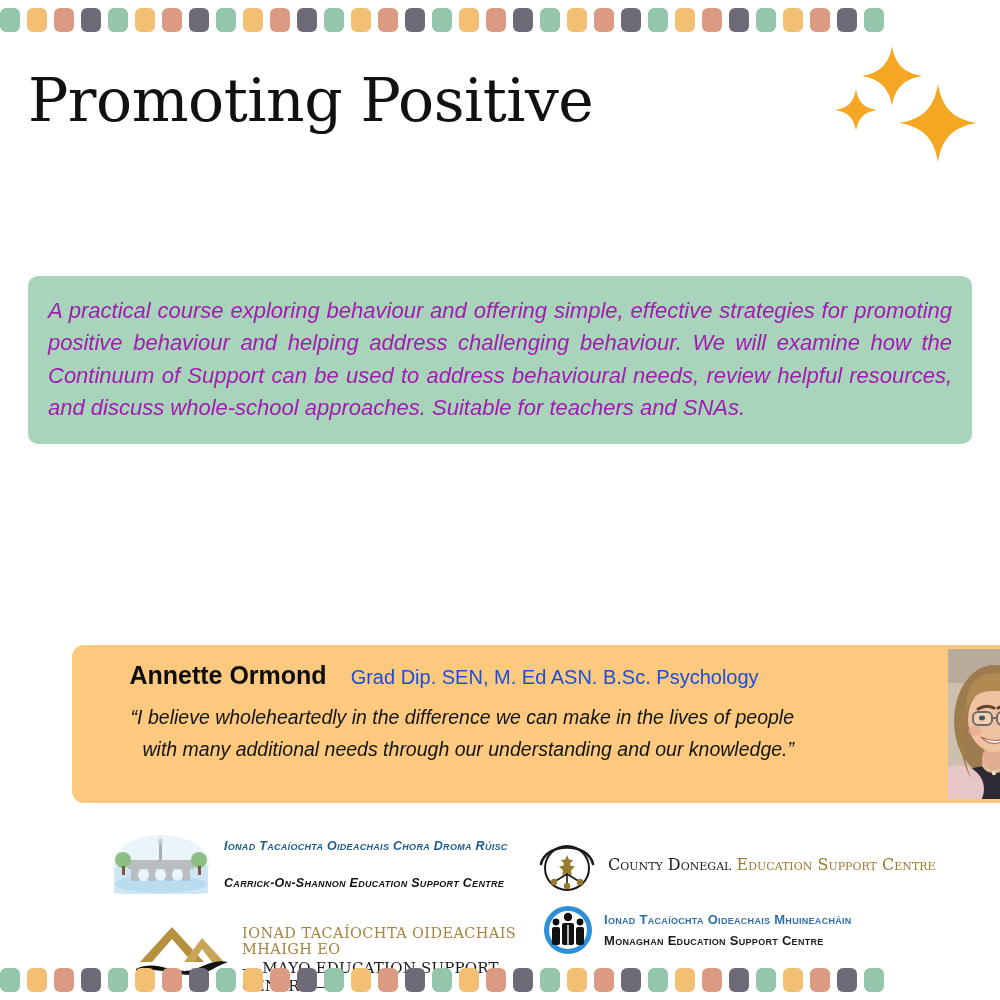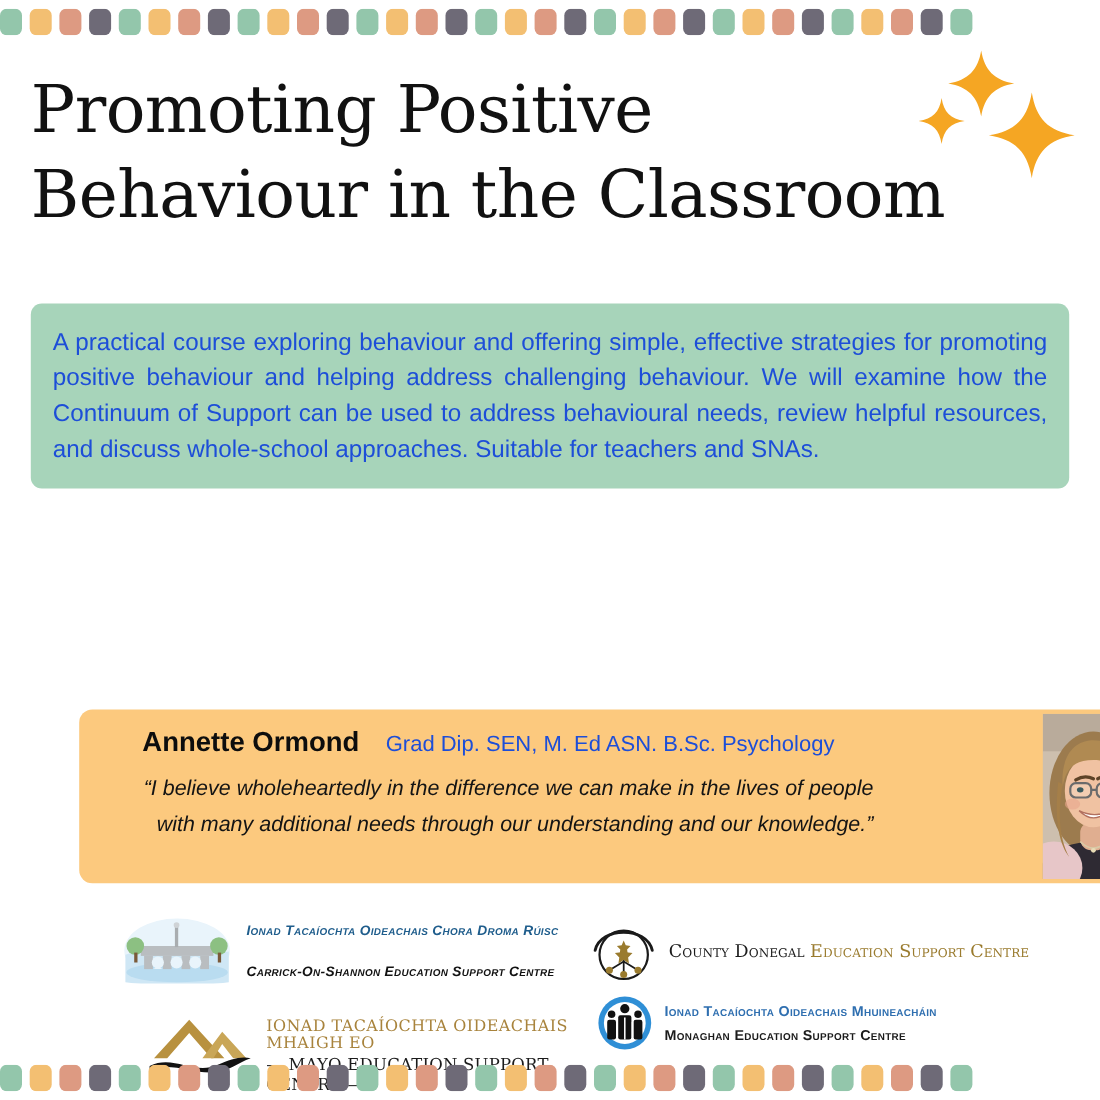--- a/index.html
+++ b/index.html
@@ -74,23 +74,24 @@
     left: 28px;
     width: 944px;
     background: #a7d4ba;
     border-radius: 10px;
     padding: 19px 20px 20px 20px;
   }
   .desc-text {
     font-family: "Liberation Sans", sans-serif;
     font-size: 22px;
     line-height: 1.47;
-    color: #1d4ed8;
+    color: #a21caf;
     text-align: justify;
     text-justify: inter-word;
+    font-style: italic;
   }
 
   
   .event-info {
     position: absolute;
     top: 478px;
     left: 0;
     width: 1000px;
     text-align: center;
     font-family: "DejaVu Serif", "Liberation Serif", serif;
@@ -299,21 +300,20 @@
       <g id="spk" fill="#f5a623">
         <path d="M62 4 C65 22 74 31 92 34 C74 37 65 46 62 64 C59 46 50 37 32 34 C50 31 59 22 62 4 Z"></path>
         <path d="M26 47 C28 60 34 66 47 68 C34 70 28 76 26 89 C24 76 18 70 5 68 C18 66 24 60 26 47 Z"></path>
         <path d="M108 42 C112 66 123 77 147 81 C123 85 112 96 108 120 C104 96 93 85 69 81 C93 77 104 66 108 42 Z"></path>
       </g>
     </svg>
   </div>
 
   <h1 class="title">
     <span class="line">Promoting Positive</span>
-    <span class="line">Behaviour in the Classroom</span>
   </h1>
 
   <div class="desc-box">
     <p class="desc-text">A practical course exploring behaviour and offering simple, effective strategies for promoting positive behaviour and helping address challenging behaviour. We will examine how the Continuum of Support can be used to address behavioural needs, review helpful resources, and discuss whole-school approaches. Suitable for teachers and SNAs.</p>
   </div>
 
 
   <div class="presenter">
     <div class="presenter-body">
       <div class="presenter-head">

